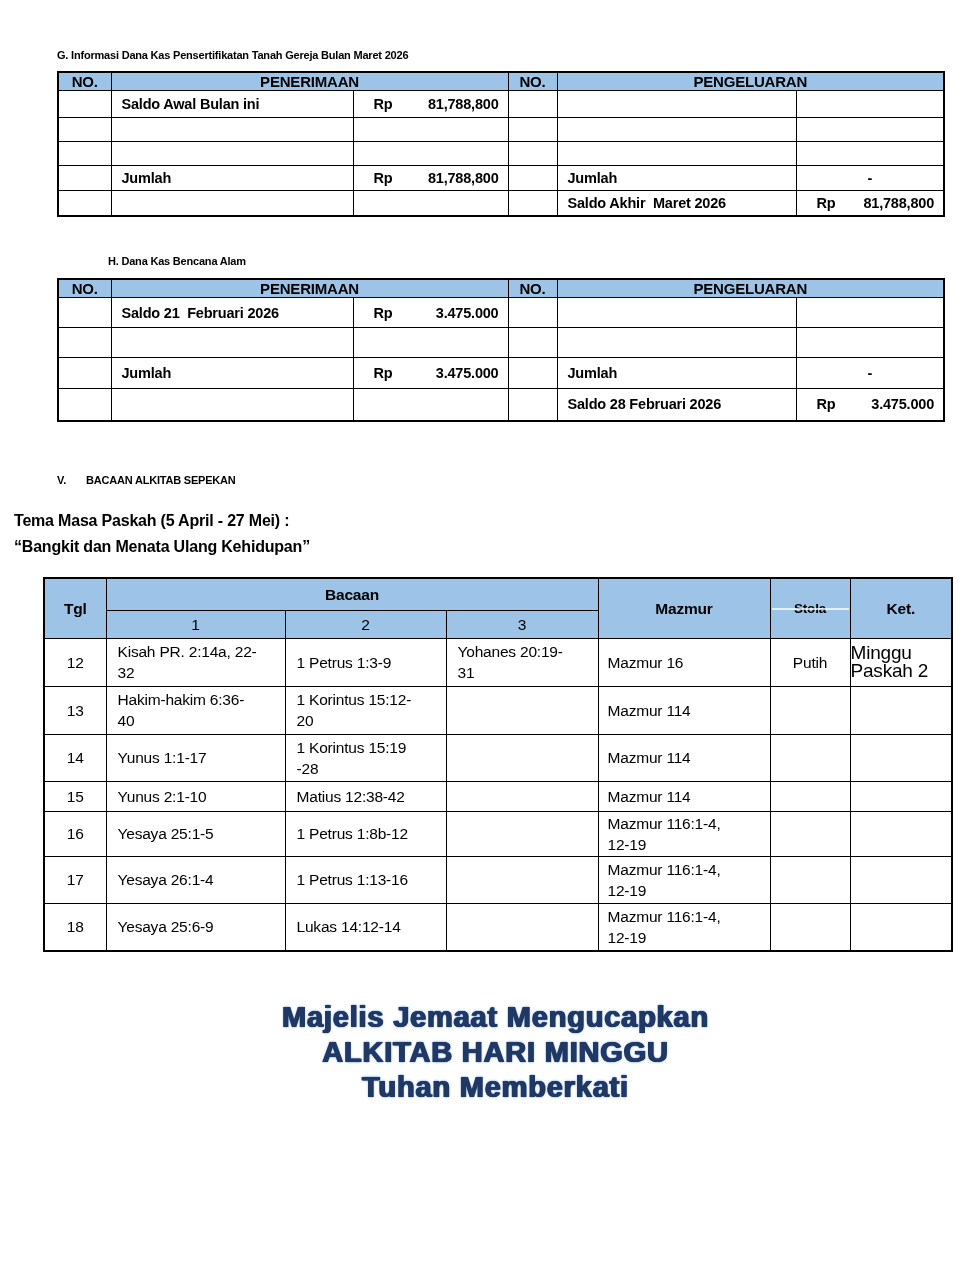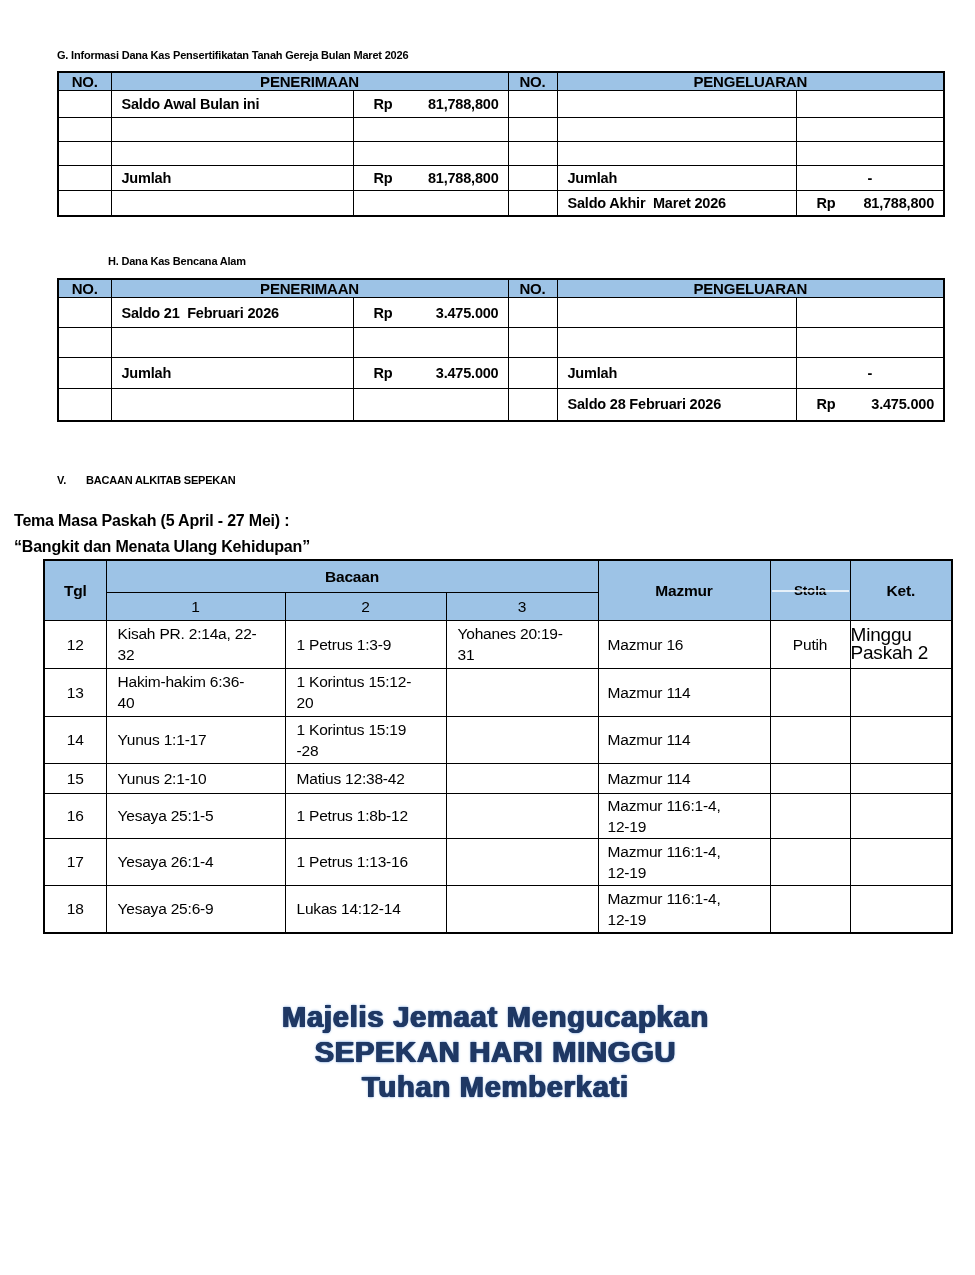--- a/index.html
+++ b/index.html
@@ -173,21 +173,21 @@
   </tbody>
     </table>
 
   <div class="sec-title" style="top:474px;left:57px;"><span>V.</span><span style="display:inline-block;width:20px;"></span><span>BACAAN ALKITAB SEPEKAN</span></div>
 
   <div class="tema">
     <div>Tema Masa Paskah (5 April - 27 Mei) :</div>
     <div>“Bangkit dan Menata Ulang Kehidupan”</div>
   </div>
 
-  <table class="bible" style="top:559px;left:43px;width:908px;">
+  <table class="bible" style="top:577px;left:43px;width:908px;">
     <colgroup>
       <col style="width:62px">
         <col style="width:179px">
         <col style="width:161px">
         <col style="width:152px">
       <col style="width:172px">
         <col style="width:80px">
         <col style="width:102px">
     </colgroup>
     <tbody>
@@ -273,17 +273,17 @@
       <td class="maz">Mazmur 116:1-4,
 12-19</td>
       <td class="stola-c"></td>
       <td class="ket-c"></td>
     </tr>
   </tbody>
     </table>
 
   <div class="footer">
     <div>Majelis Jemaat Mengucapkan</div>
-    <div>SEPEKAN HARI MINGGU</div>
+    <div>ALKITAB HARI MINGGU</div>
     <div>Tuhan Memberkati</div>
   </div>
 
 </div>
 
 </body></html>

